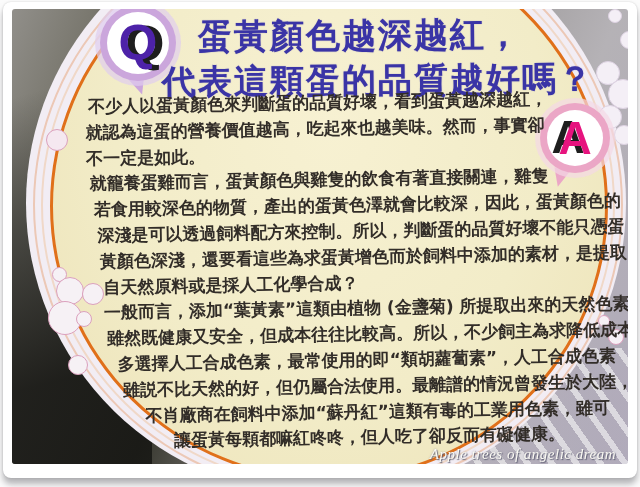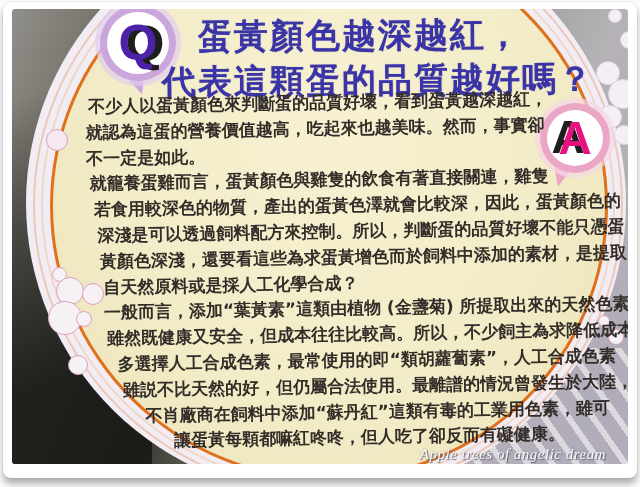--- a/index.html
+++ b/index.html
@@ -68,21 +68,21 @@
               transform:rotate(-1deg);transform-origin:40px 0;}
   .bl{white-space:nowrap;font-size:17px;font-weight:700;color:#322d28;
       line-height:25.8px;letter-spacing:0;}
   .bl-0{padding-left:76px;}  .bl-1{padding-left:73px;}  .bl-2{padding-left:73px;}
   .bl-3{padding-left:76px;}  .bl-4{padding-left:80px;}  .bl-5{padding-left:83px;}
   .bl-6{padding-left:85px;}  .bl-7{padding-left:88px;}  .bl-8{padding-left:88px;}
   .bl-9{padding-left:91px;}  .bl-10{padding-left:101px;} .bl-11{padding-left:106px;}
   .bl-12{padding-left:128px;} .bl-13{padding-left:156px;}
 
   
-  .watermark{position:absolute;right:22px;bottom:1px;
+  .watermark{position:absolute;right:12px;bottom:1px;
              font-family:"Liberation Serif","DejaVu Serif",serif;
              font-style:italic;font-size:15px;letter-spacing:.5px;color:#fbfaf4;
              text-shadow:1px 1px 1px rgba(95,95,115,.95),0 0 2px rgba(120,120,140,.6);}
 </style>
 </head>
 <body>
 
 <div class="frame">
   <div class="photo">
 

